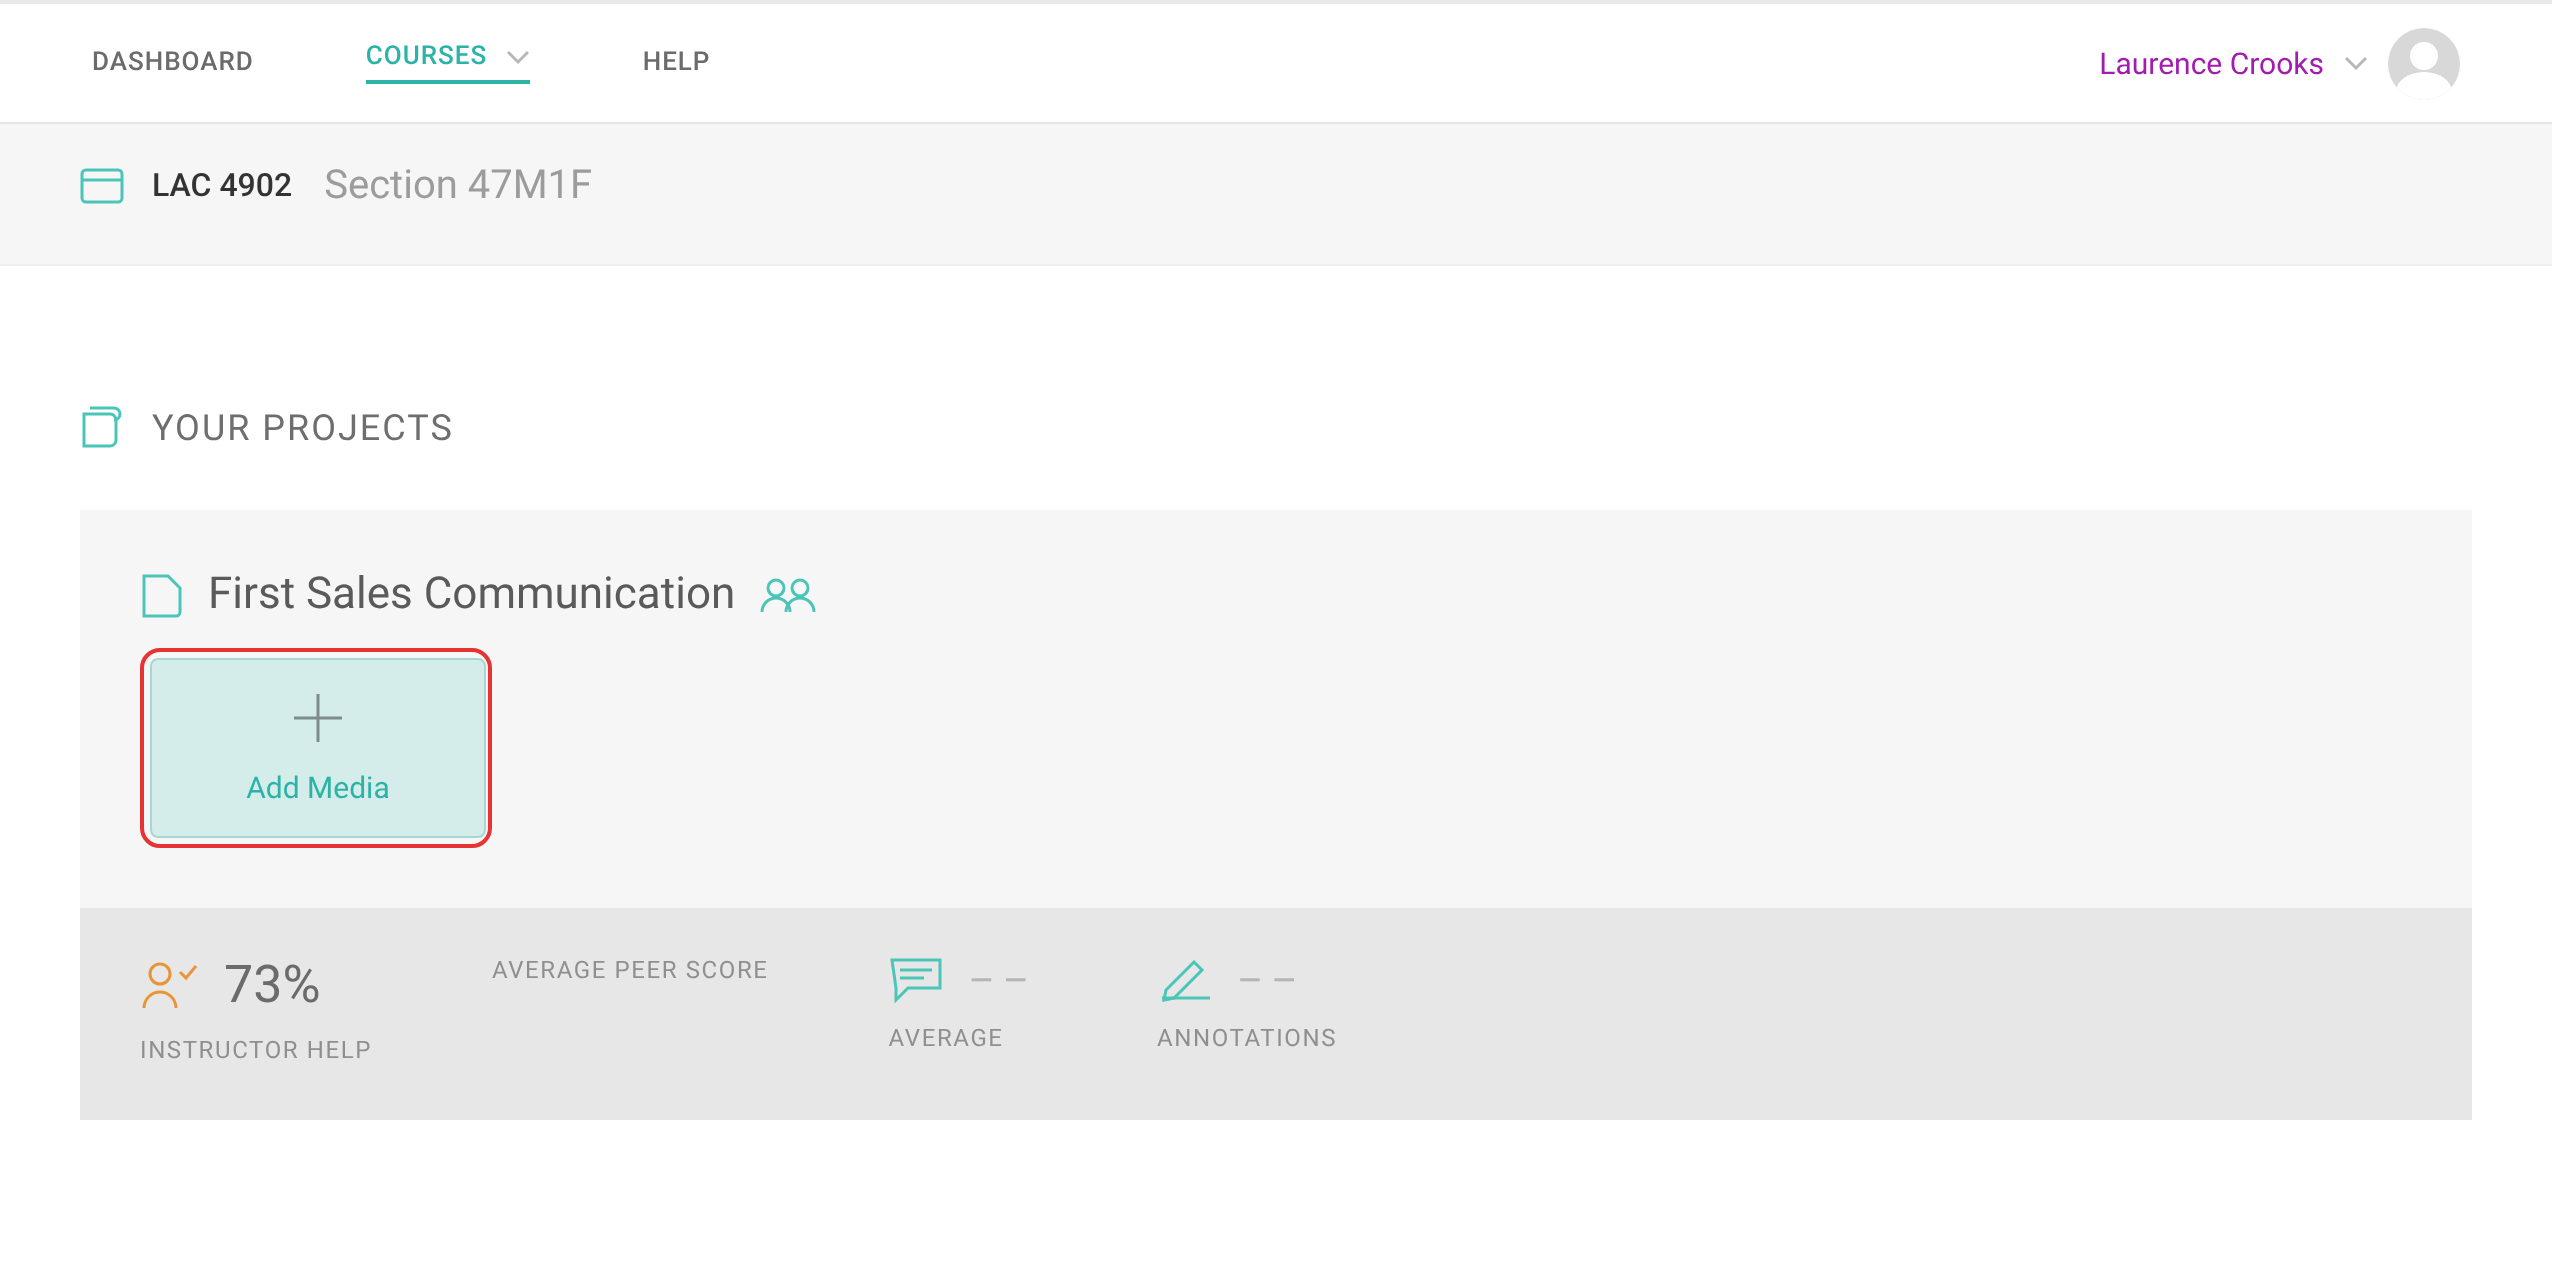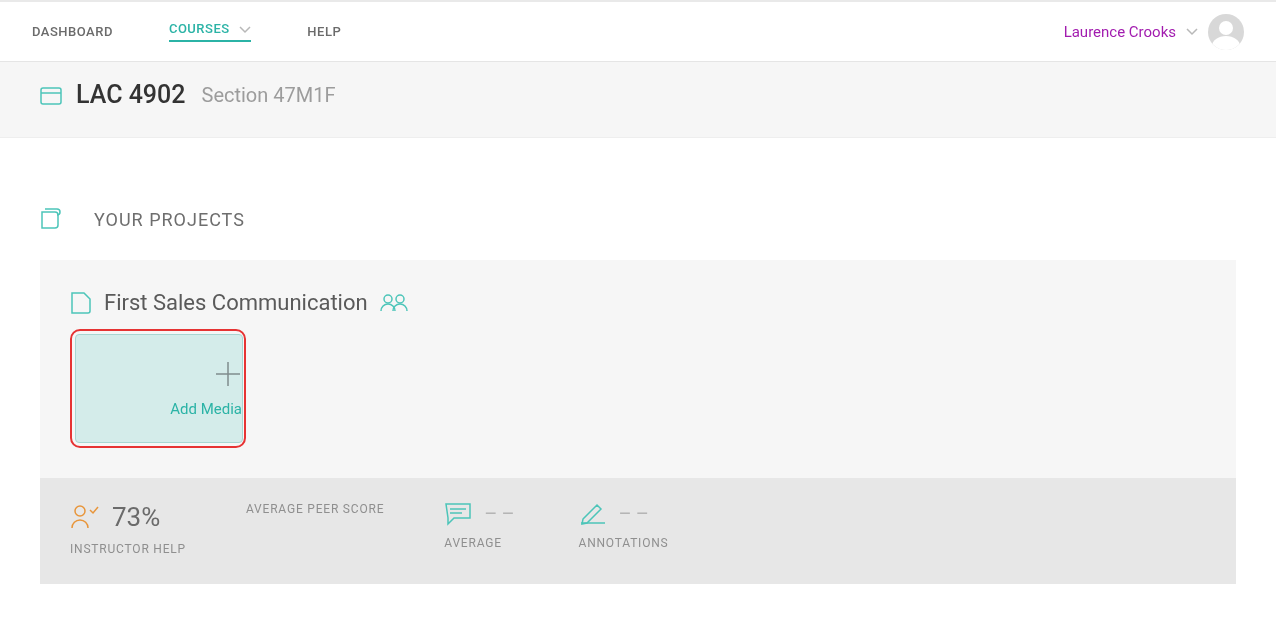--- a/index.html
+++ b/index.html
@@ -9,21 +9,21 @@
     color: #555;
     width: 1276px;
     height: 637px;
     overflow: hidden;
   }
   .topbar-border { border-top: 2px solid #e9e9e9; }
   .topbar {
     display: flex;
     align-items: center;
     height: 60px;
-    padding: 0 32px;
+    padding: 0 46px;
     border-bottom: 1px solid #e5e5e5;
     background: #fff;
   }
   .nav {
     display: flex;
     gap: 56px;
     align-items: center;
   }
   .nav a {
     font-size: 13px;
@@ -76,21 +76,21 @@
     padding: 18px 40px 14px 40px;
     border-bottom: 1px solid #eee;
   }
   .course-row {
     display: flex;
     align-items: center;
     gap: 16px;
     margin-bottom: 14px;
   }
   .course-code {
-    font-size: 25px;
+    font-size: 16px;
     color: #333;
     font-weight: 500;
   }
   .course-title, .course-section {
     font-size: 20px;
     color: #9c9c9c;
     font-weight: 400;
   }
   .work-tabs {
     display: flex;
@@ -105,21 +105,21 @@
   .window-icon {
     width: 20px; height: 16px;
     display: inline-block;
   }
   .content {
     padding: 70px 40px 40px 40px;
   }
   .section-header {
     display: flex;
     align-items: center;
-    gap: 28px;
+    gap: 10px;
     margin-bottom: 30px;
   }
   .section-header .title {
     font-size: 18px;
     letter-spacing: 1px;
     color: #6e6e6e;
   }
   .project-card {
     background: #f6f6f6;
     padding: 0;
@@ -139,27 +139,27 @@
     padding: 0 30px 30px 30px;
   }
   .highlight-box {
     border: 2px solid #e63333;
     border-radius: 10px;
     padding: 3px;
     width: 176px;
   }
   .add-media {
     width: 168px;
-    height: 109px;
+    height: 90px;
     background: #d4ecea;
     border: 1px solid #a8d6d2;
     border-radius: 4px;
     display: flex;
     flex-direction: column;
-    align-items: flex-end;
+    align-items: center;
     justify-content: center;
     gap: 12px;
     cursor: pointer;
   }
   .add-media .plus {
     color: #7f8c8d;
   }
   .add-media .label {
     color: #2bb3a6;
     font-size: 15px;

